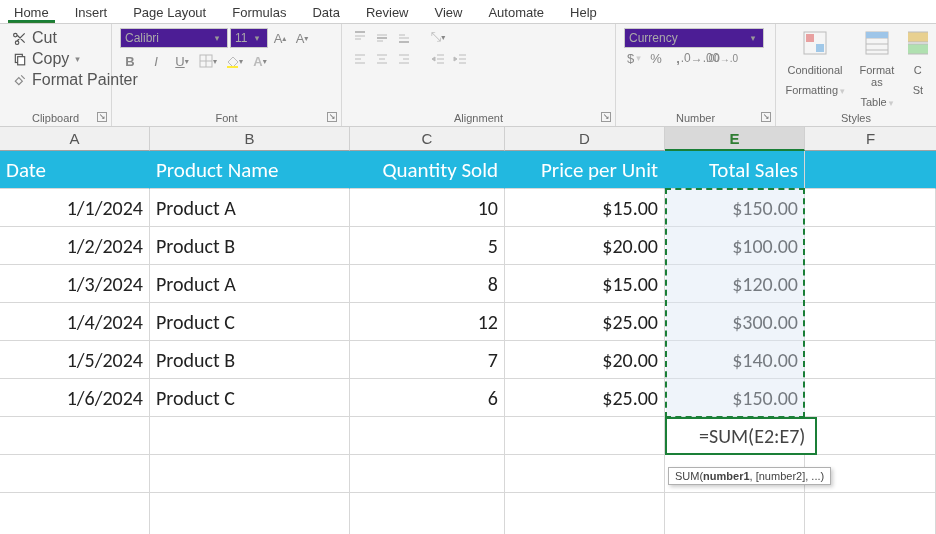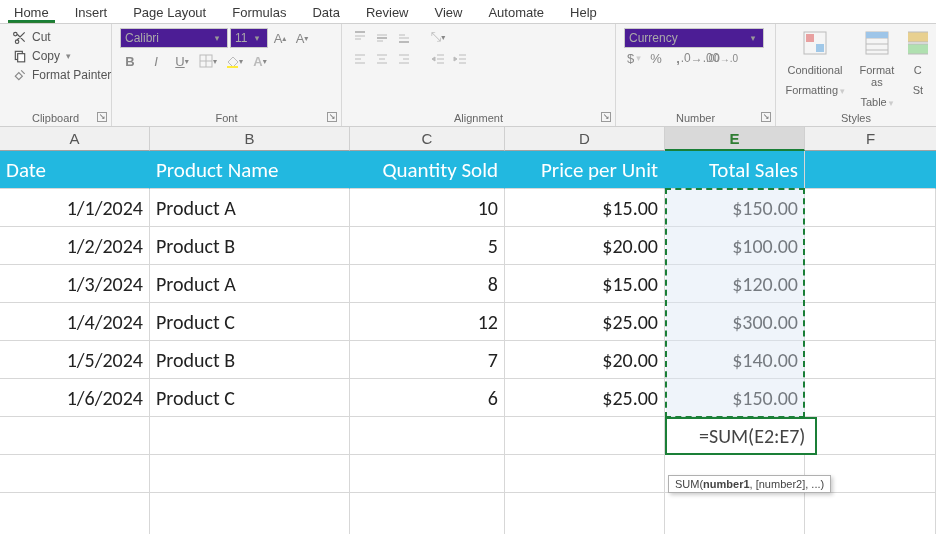--- a/index.html
+++ b/index.html
@@ -75,21 +75,21 @@
     font-size:8px; line-height:8px; text-align:center;
     color:#666;
   }
   .btn {
     display: flex;
     align-items: center;
     gap: 4px;
     padding: 1px 4px;
     color: #555;
     white-space: nowrap;
-    font-size: 12px;
+    font-size: 16px;
   }
   .btn.disabled, .disabled { color:#b0b0b0; }
   .stackv { display:flex; flex-direction:column; gap:1px; }
   .stackh { display:flex; flex-direction:row; gap:2px; align-items:center;}
 
   .iconbox { width:16px; height:16px; display:inline-flex; align-items:center; justify-content:center;}
   .dd::after{ content:"▾"; font-size:9px; margin-left:2px; color:#888;}
   .disabled .dd::after, .dd.disabled::after{color:#ccc;}
 
   .combo {
@@ -539,16 +539,16 @@
   <div class="selcells" style="left:666px; top:62px; width:139px; height:228px;"></div>
 
   <div class="marching" style="left:665px; top:61px; width:140px; height:230px;"></div>
 
   <div class="editcell" style="left:665px; top:290px; width:152px; height:38px;padding-left:32px;">
     <span class="fn">=SUM(</span>
       <span class="ref">E2:E7</span>
       <span class="fn">)</span>
   </div>
 
-  <div class="tooltip" style="left:668px; top:348px;" title="SUM(number1, [number2], ...)">
+  <div class="tooltip" style="left:668px; top:340px;" title="SUM(number1, [number2], ...)">
     <span style="font-weight:normal">SUM(</span><b>number1</b><span>, [number2], ...)</span>
   </div>
 </div>
 
 </body></html>

